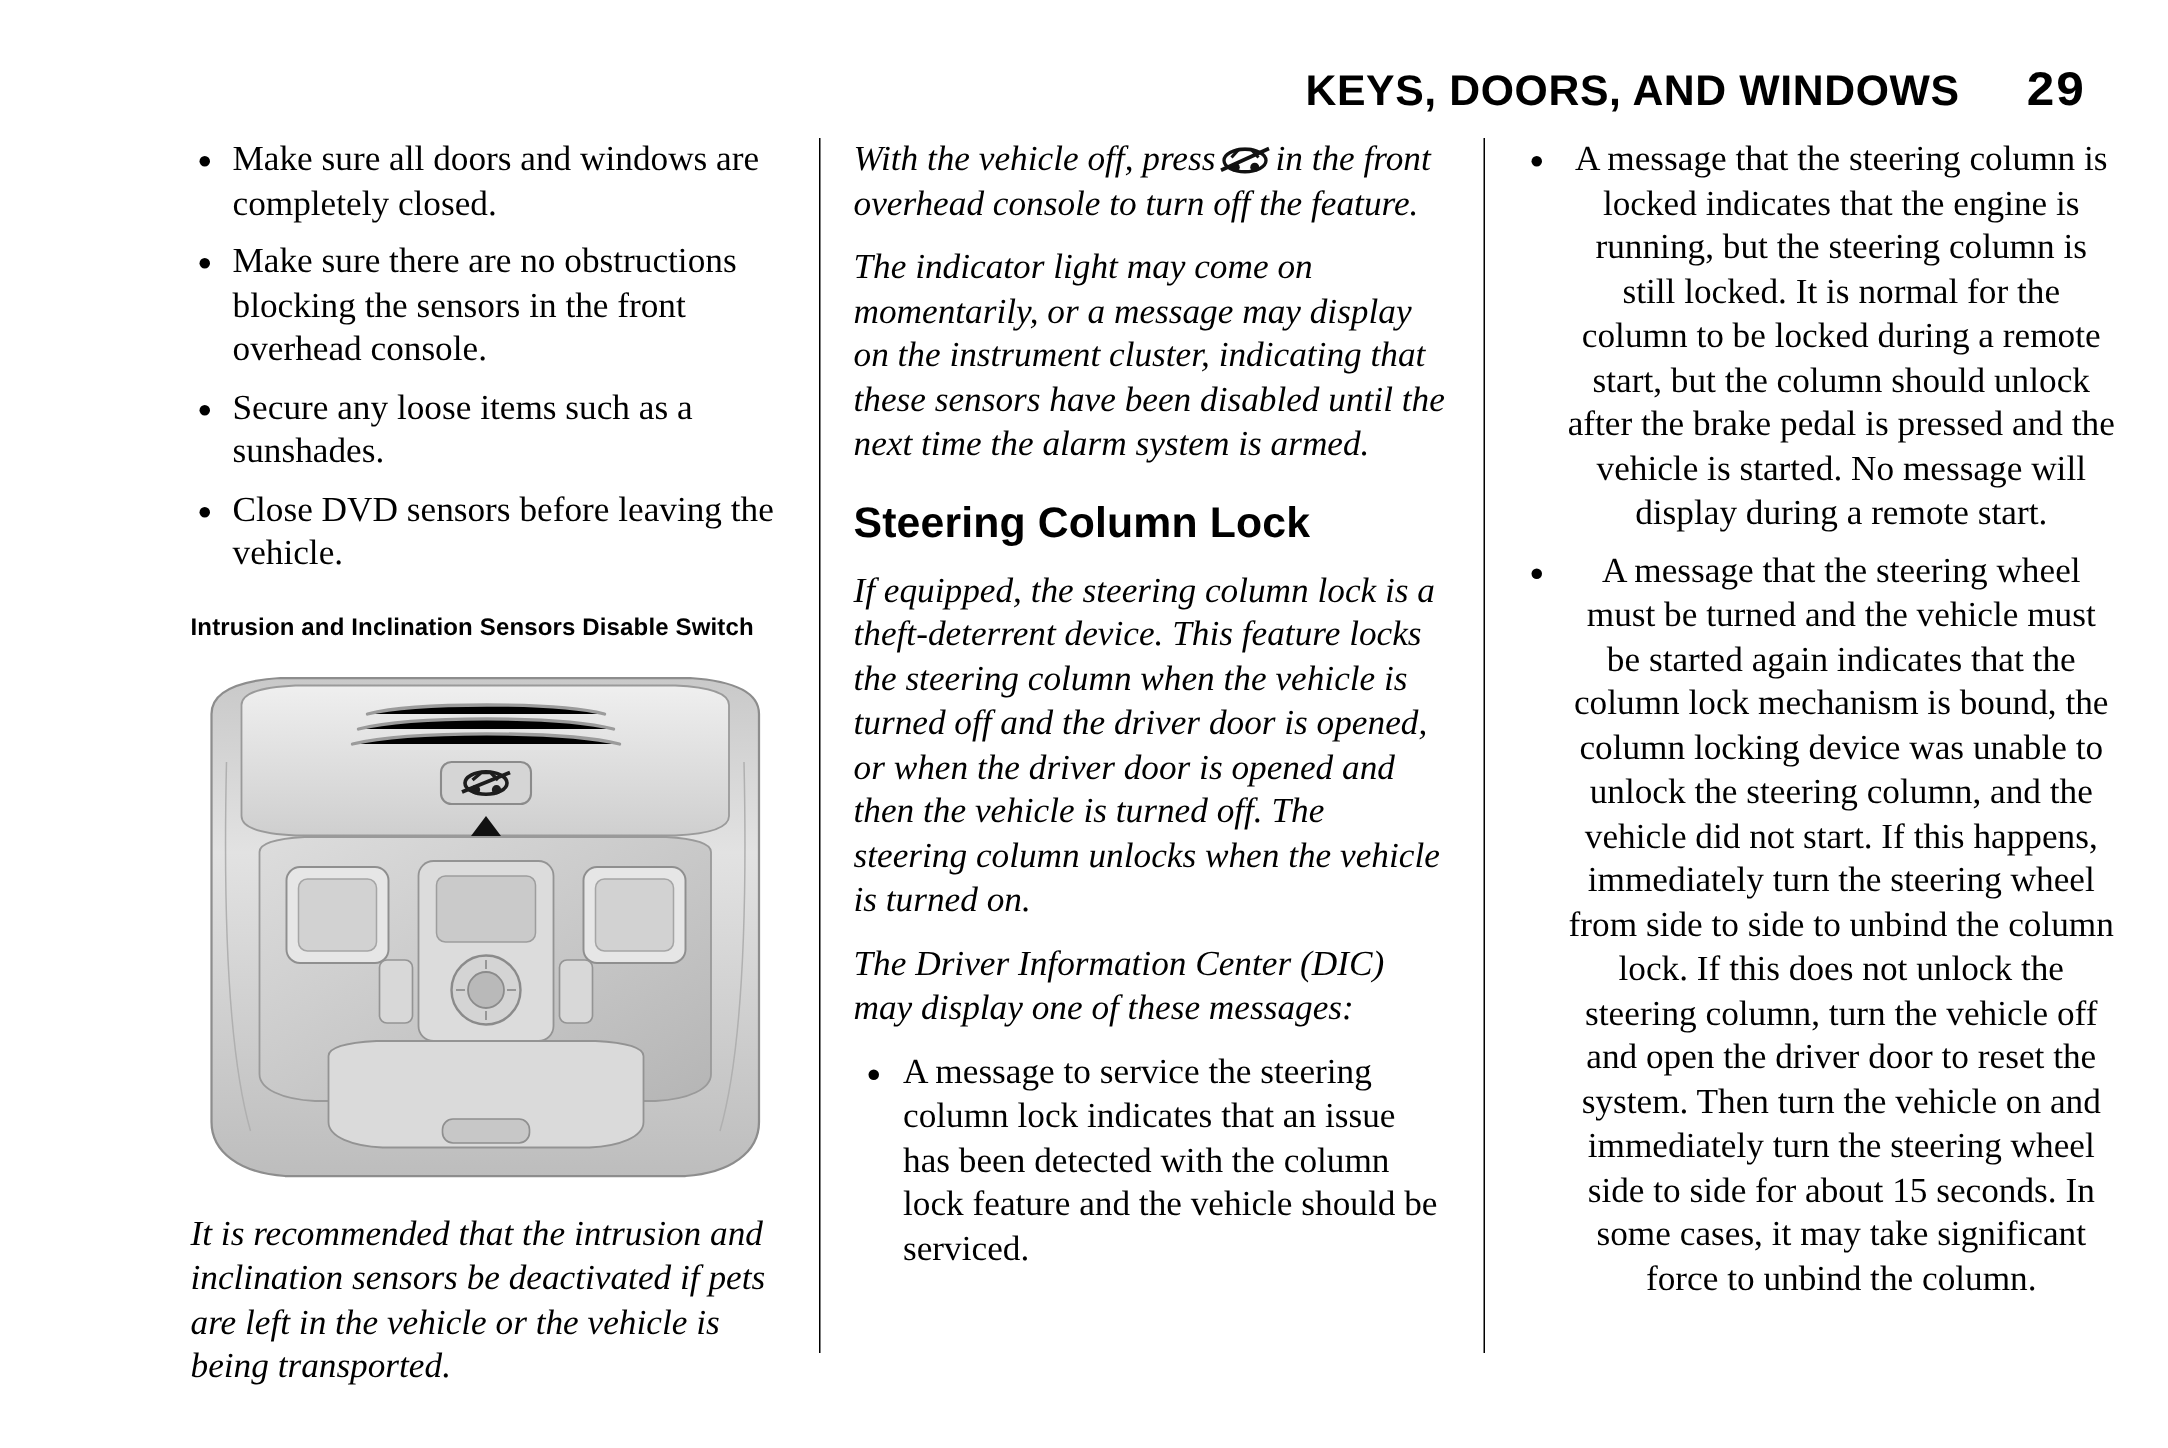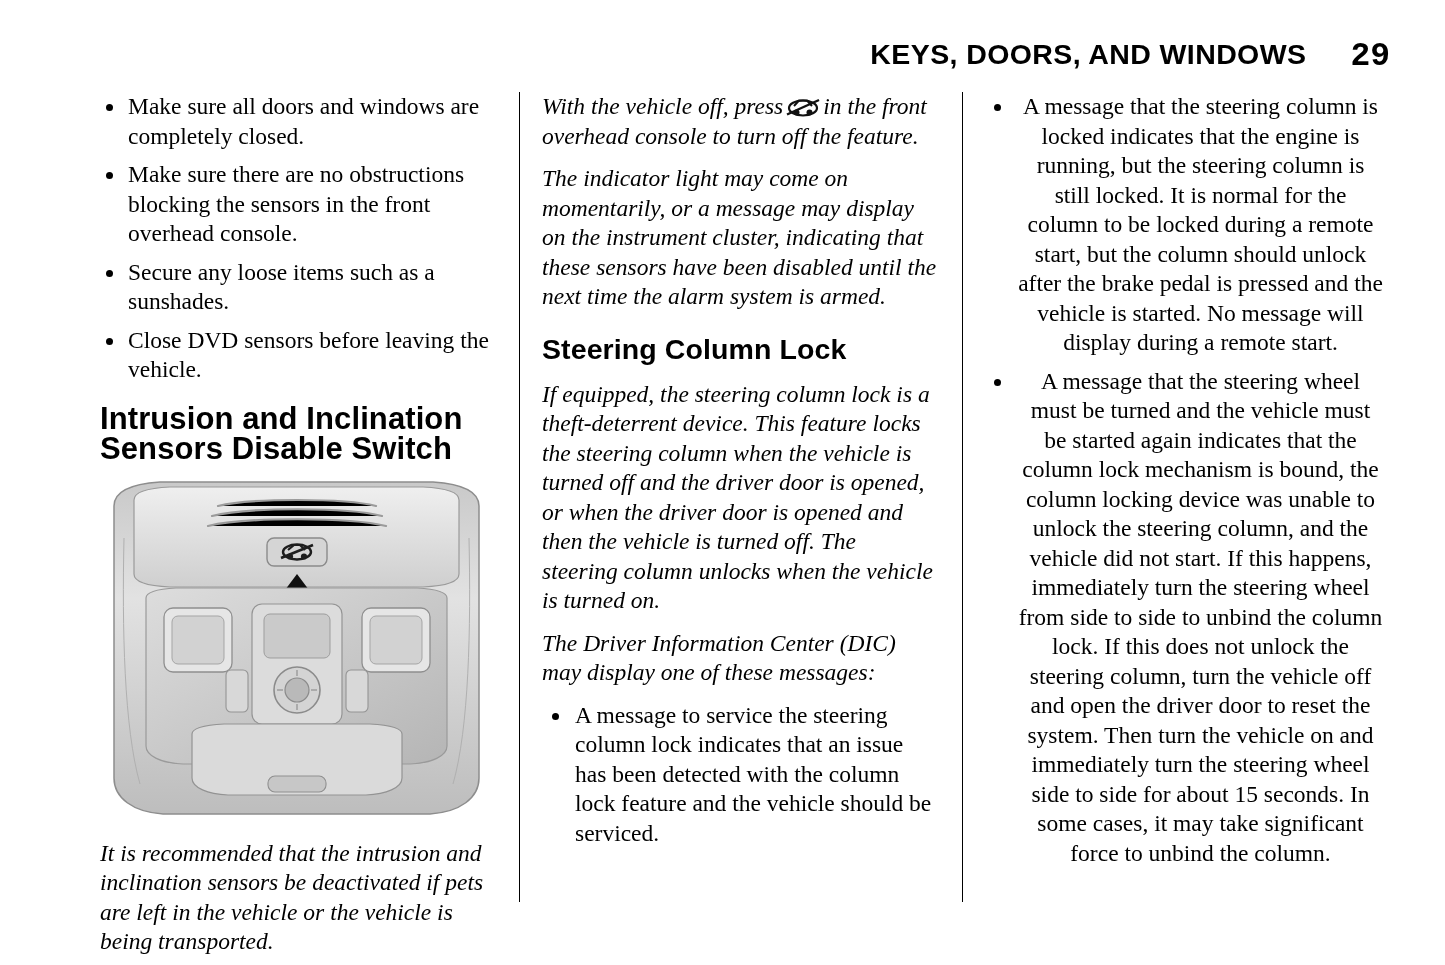--- a/index.html
+++ b/index.html
@@ -24,21 +24,21 @@
   }
 
   
   .page-header {
     position: absolute;
     left: 112px;
     top: 38px;
     width: 1278px;
     height: 46px;
     display: flex;
-    align-items: flex-start;
+    align-items: center;
     justify-content: flex-end;
   }
   .header-title {
     font-family: "Liberation Sans", sans-serif;
     font-weight: bold;
     font-size: 28.5px;
     letter-spacing: 0.4px;
     color: #000;
     white-space: nowrap;
   }
@@ -46,21 +46,21 @@
     font-family: Liberation Mono, monospace;
     font-weight: bold;
     font-size: 33px;
     margin-left: 44px;
     color: #000;
   }
 
   
   .columns {
     position: absolute;
-    left: 100px;
+    left: 127px;
     top: 92px;
     width: 1281px;
     height: 810px;
   }
   .col {
     position: absolute;
     top: 0;
     width: 395px;
     height: 810px;
   }
@@ -108,21 +108,21 @@
     border-radius: 50%;
     background: #000;
   }
   
   ul.bullets.indent li { padding-left: 33px; }
   ul.bullets.indent li::before { left: 10px; }
 
   h2.section-heading {
     font-family: "Liberation Sans", sans-serif;
     font-weight: bold;
-    font-size: 31px;
+    font-size: 16px;
     line-height: 30px;
     margin: 19px 0 14px 0;
     letter-spacing: 0.1px;
   }
   h2.section-heading.big {
     font-size: 28.5px;
     line-height: 34px;
     margin: 20px 0 14px 0;
   }
 

